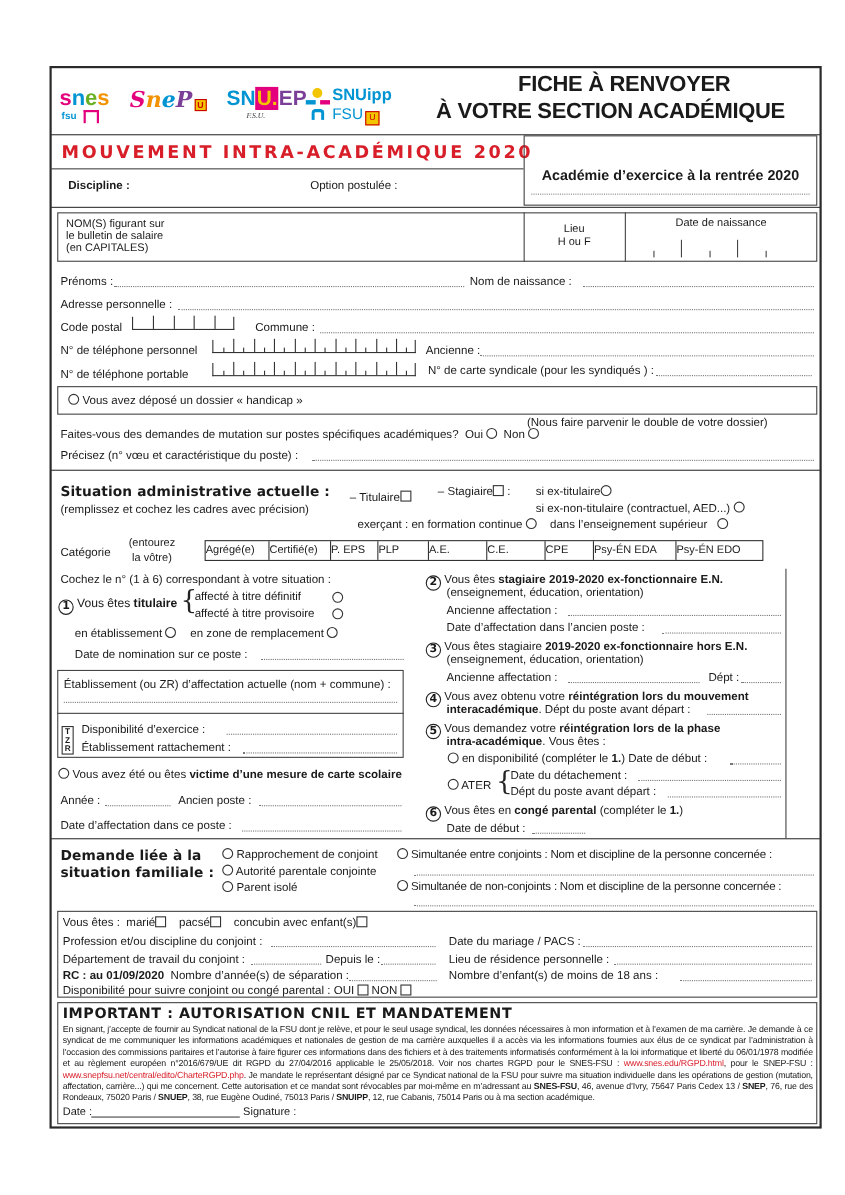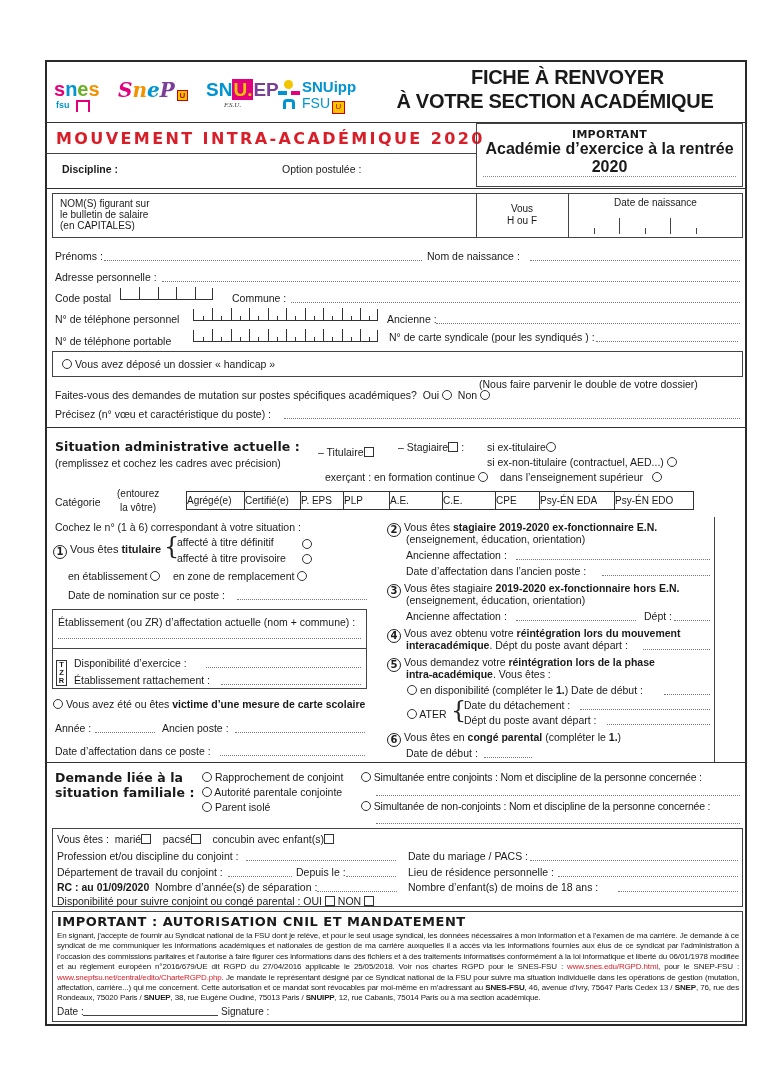--- a/index.html
+++ b/index.html
@@ -31,21 +31,21 @@
 
   .title1 { position: absolute; left: 395px; top: 66px; width: 345px; text-align: center; font-size: 20px; font-weight: bold; letter-spacing: -0.3px; color: #1a1a1a; }
   .title2 { position: absolute; left: 365px; top: 90px; width: 380px; text-align: center; font-size: 20px; font-weight: bold; letter-spacing: -0.3px; color: #1a1a1a; }
 
   .hrule { position: absolute; height: 0; border-top: 1px solid #444; }
   .vrule { position: absolute; width: 0; border-left: 1px solid #444; }
 
   .red-title { position: absolute; left: 56px; top: 129px; font-size: 16px; font-weight: bold; color: #d81e28; letter-spacing: 2.4px; font-family: "DejaVu Sans", sans-serif; }
   .imp-box { position: absolute; left: 476px; top: 123px; width: 267px; height: 64px; border: 1px solid #444; }
   .imp-title { position: absolute; left: 0; top: 4px; width: 100%; text-align: center; font-weight: 900; font-size: 11px; letter-spacing: 0.3px; font-family: "DejaVu Sans", sans-serif; }
-  .imp-sub { position: absolute; left: 0; top: 16px; width: 100%; text-align: center; font-weight: bold; font-size: 16px; }
+  .imp-sub { position: absolute; left: 0; top: 28px; width: 100%; text-align: center; font-weight: bold; font-size: 13px; }
   .imp-line { position: absolute; left: 6px; right: 6px; top: 52px; border-top: 1px dotted #888; }
 
   .lbl { position: absolute; white-space: nowrap; font-size: 10.5px; }
   .bold { font-weight: bold; }
   .dots { position: absolute; height: 0; border-top: 1px dotted #777; }
 
   .box { position: absolute; border: 1px solid #444; }
 
   .radio { display: inline-block; width: 10px; height: 10px; border: 1px solid #333; border-radius: 50%; vertical-align: -1px; background: #fff; }
   .check { display: inline-block; width: 10px; height: 10px; border: 1px solid #333; vertical-align: -1px; background: #fff; }
@@ -98,36 +98,35 @@
 
 <div class="hrule" style="left:46px; top:122px; width:700px; border-top:1.5px solid #333;"></div>
 <div class="red-title">MOUVEMENT INTRA-ACADÉMIQUE 2020</div>
 <div class="hrule" style="left:46px; top:153px; width:430px;"></div>
 <div class="lbl bold" style="left:62px; top:163px;">Discipline :</div>
 <div class="lbl" style="left:282px; top:163px;">Option postulée :</div>
 <div class="abs" style="left:130px; top:158px; width:140px; height:18px;"></div>
 <div class="abs" style="left:370px; top:158px; width:100px; height:18px;"></div>
 
 <div class="imp-box">
-  <div class="imp-title">IMPORTANT</div>
   <div class="imp-sub">Académie d’exercice à la rentrée 2020</div>
   <div class="imp-line"></div>
 </div>
 <div class="hrule" style="left:46px; top:188px; width:700px; border-top:1.5px solid #333;"></div>
 
 <div class="box" style="left:52px; top:193px; width:691px; height:45px;"></div>
 <div class="lbl" style="left:60px; top:198px; line-height:11px; font-size:10px;">
   <div>NOM(S) figurant sur</div>
     <div>le bulletin de salaire</div>
     <div>(en CAPITALES)</div>
 </div>
 <div class="abs" style="left:200px; top:196px; width:270px; height:38px;"></div>
 <div class="vrule" style="left:476px; top:193px; height:45px;"></div>
 <div class="lbl" style="left:476px; top:203px; width:92px; text-align:center; font-size:10px; line-height:12px;">
-  <div>Vous</div>
+  <div>Lieu</div>
     <div>H ou F</div>
 </div>
 <div class="vrule" style="left:568px; top:193px; height:45px;"></div>
 <div class="lbl" style="left:568px; top:197px; width:175px; text-align:center; font-size:10px;">Date de naissance</div>
 <div class="abs" style="left:575px; top:214px; width:160px; height:22px;">
   <span class="vrule" style="left:19px; top:14px; height:6px;"></span>
   <span class="vrule" style="left:44px; top:4px; height:16px;"></span>
   <span class="vrule" style="left:70px; top:14px; height:6px;"></span>
   <span class="vrule" style="left:95px; top:4px; height:16px;"></span>
   <span class="vrule" style="left:121px; top:14px; height:6px;"></span>

